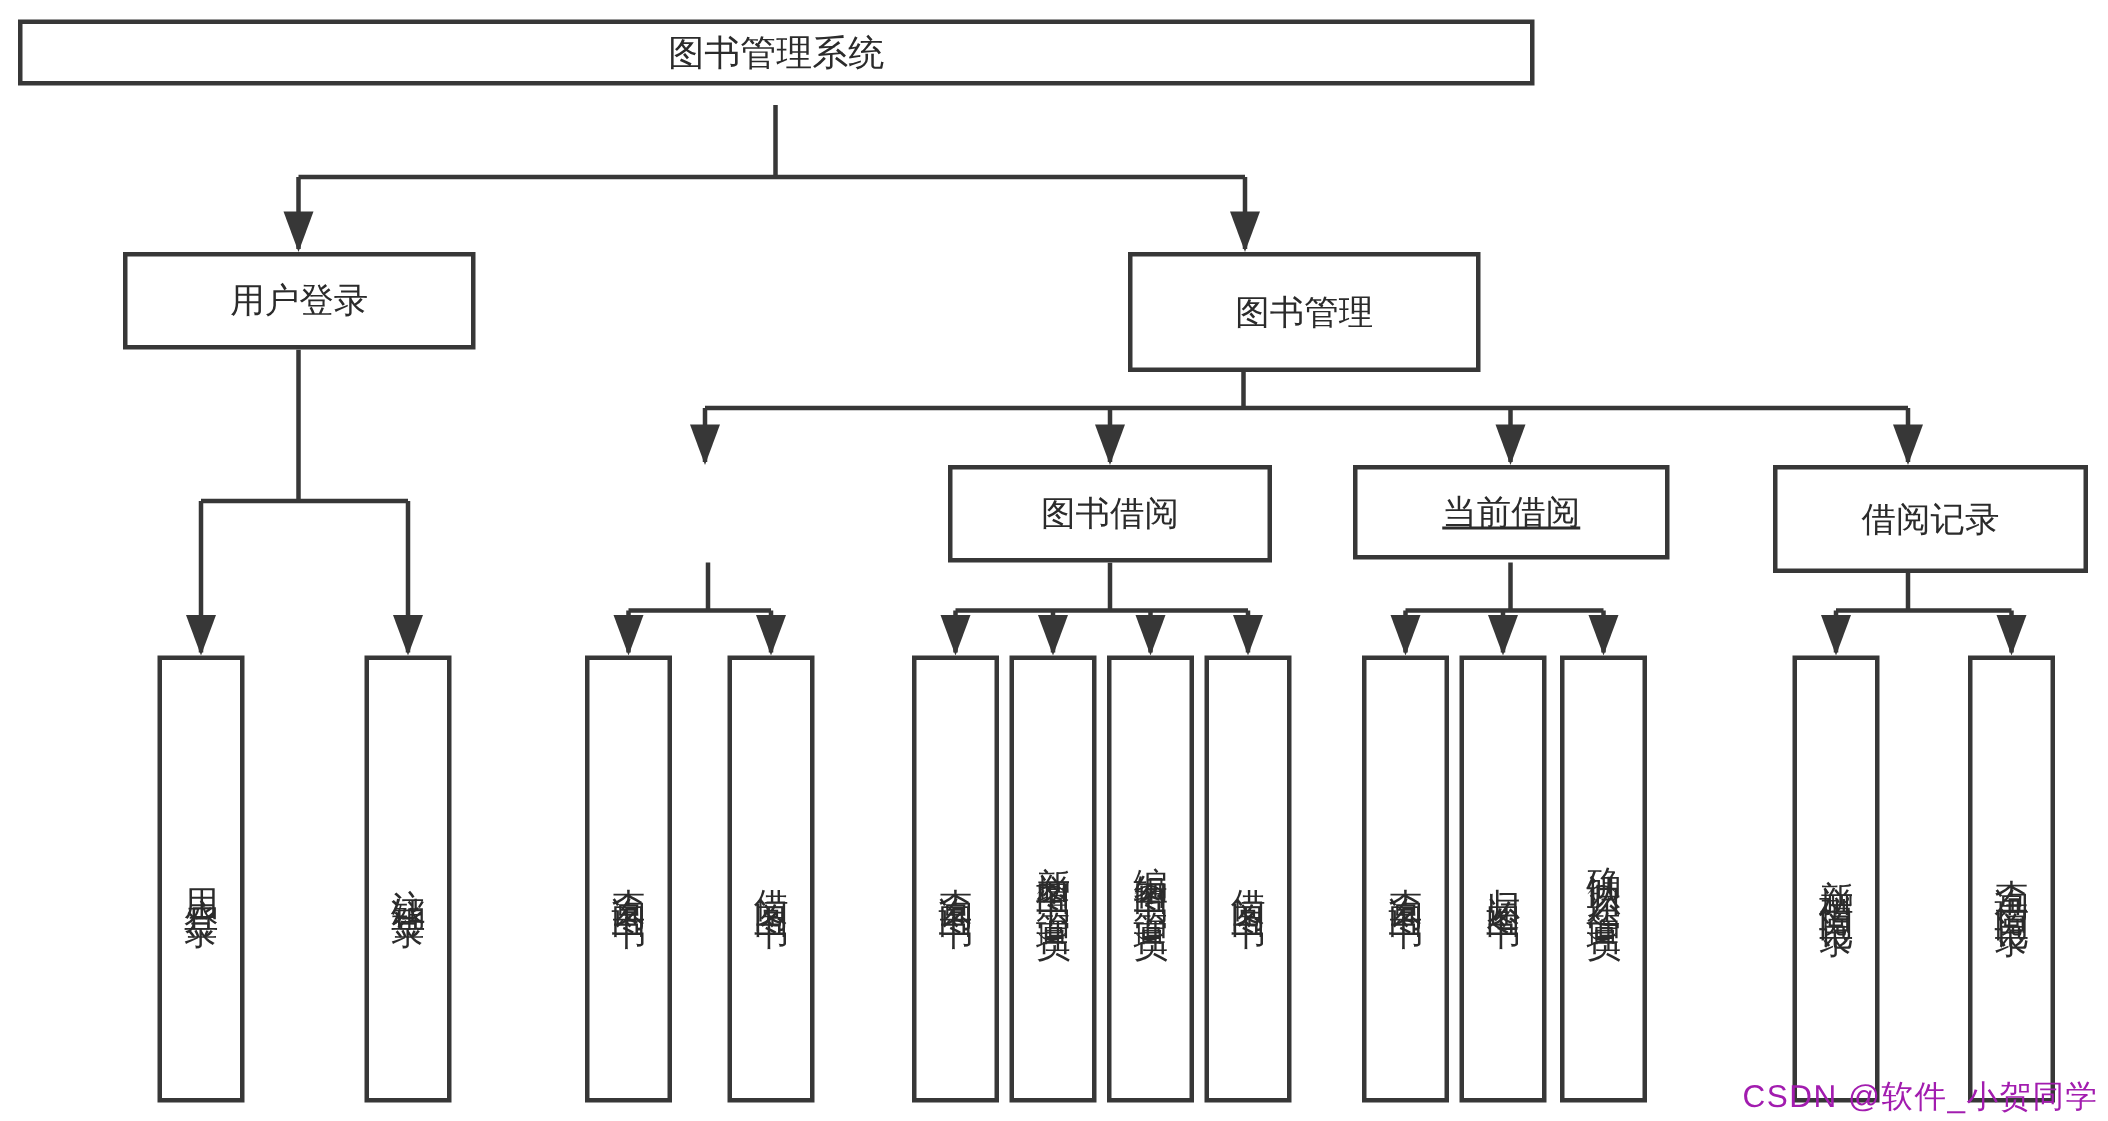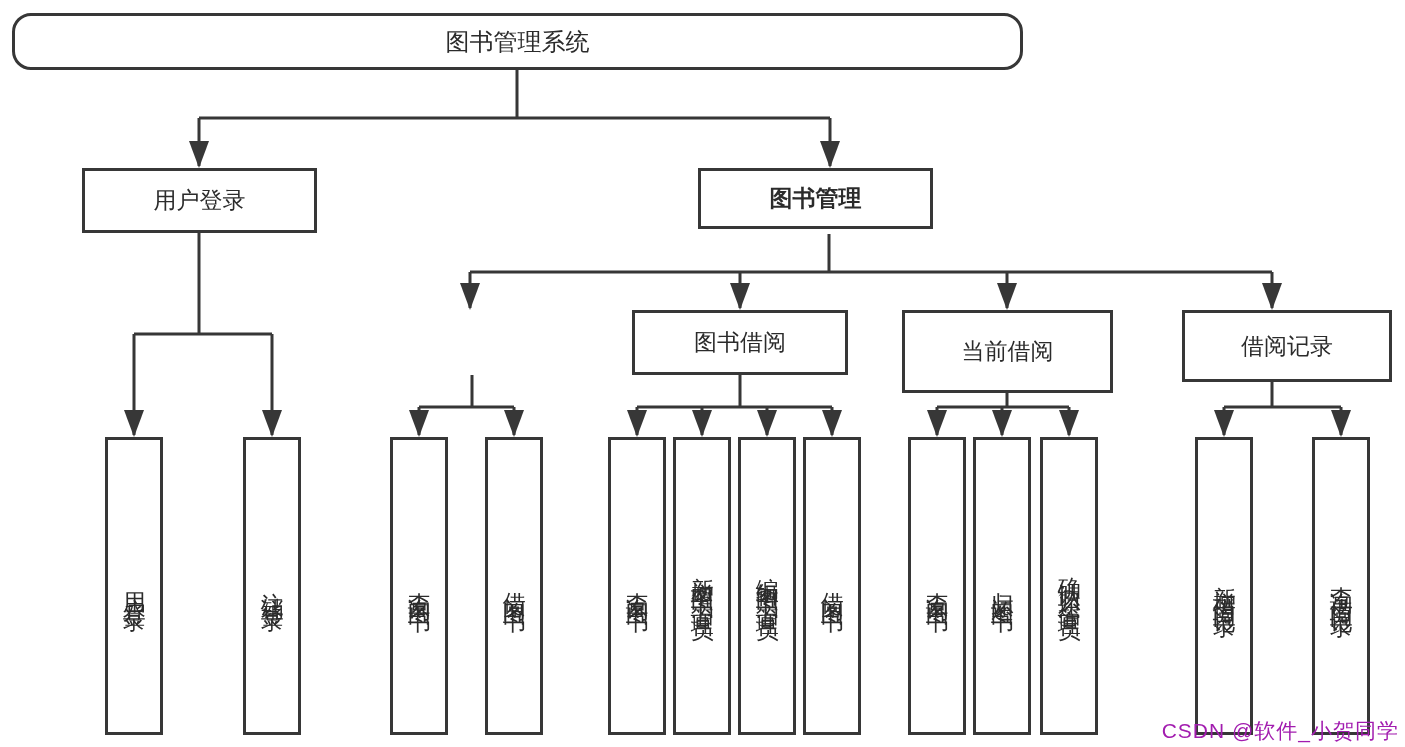--- a/index.html
+++ b/index.html
@@ -7,27 +7,27 @@
     position:relative;width:1405px;height:747px;background:#ffffff;
     font-family:"Liberation Sans", sans-serif;overflow:hidden;color:#2b2b2b;
   }
   svg.wires{position:absolute;left:0;top:0;width:1405px;height:747px;z-index:1;}
   .box{
     position:absolute;box-sizing:border-box;z-index:2;
     border:3px solid #373737;background:#ffffff;
     display:flex;align-items:center;justify-content:center;
     text-align:center;color:#2b2b2b;
   }
-  .lvl-root{left:12px;top:13px;width:1011px;height:57px;font-size:24px;border-radius:19px;}
+  .lvl-root{left:12px;top:13px;width:1011px;height:44px;font-size:24px;}
   .lvl{font-size:23px;}
   .n-user-login{left:82px;top:168px;width:235px;height:65px;}
-  .n-book-mgmt{left:698px;top:168px;width:235px;height:61px;font-weight:bold;}
+  .n-book-mgmt{left:752px;top:168px;width:235px;height:80px;}
   .n-new-rec{left:362px;top:310px;width:221px;height:65px;}
   .n-borrow{left:632px;top:310px;width:216px;height:65px;}
-  .n-current{left:902px;top:310px;width:211px;height:83px;}
+  .n-current{left:902px;top:310px;width:211px;height:63px;text-decoration:underline;}
   .n-records{left:1162px;top:310px;width:210px;height:72px;margin-left:20px;}
   .leaf{top:437px;width:58px;height:298px;}
   .leaf span{
     writing-mode:vertical-lr;text-orientation:upright;
     font-size:23px;line-height:1.1;letter-spacing:6px;
     display:block;max-height:288px;
   }
   .leaf-a1{left:105px;} .leaf-a2{left:243px;}
   .leaf-b1{left:390px;} .leaf-b2{left:485px;}
   .leaf-c1{left:608px;} .leaf-c2{left:673px;} .leaf-c3{left:738px;} .leaf-c4{left:803px;}

